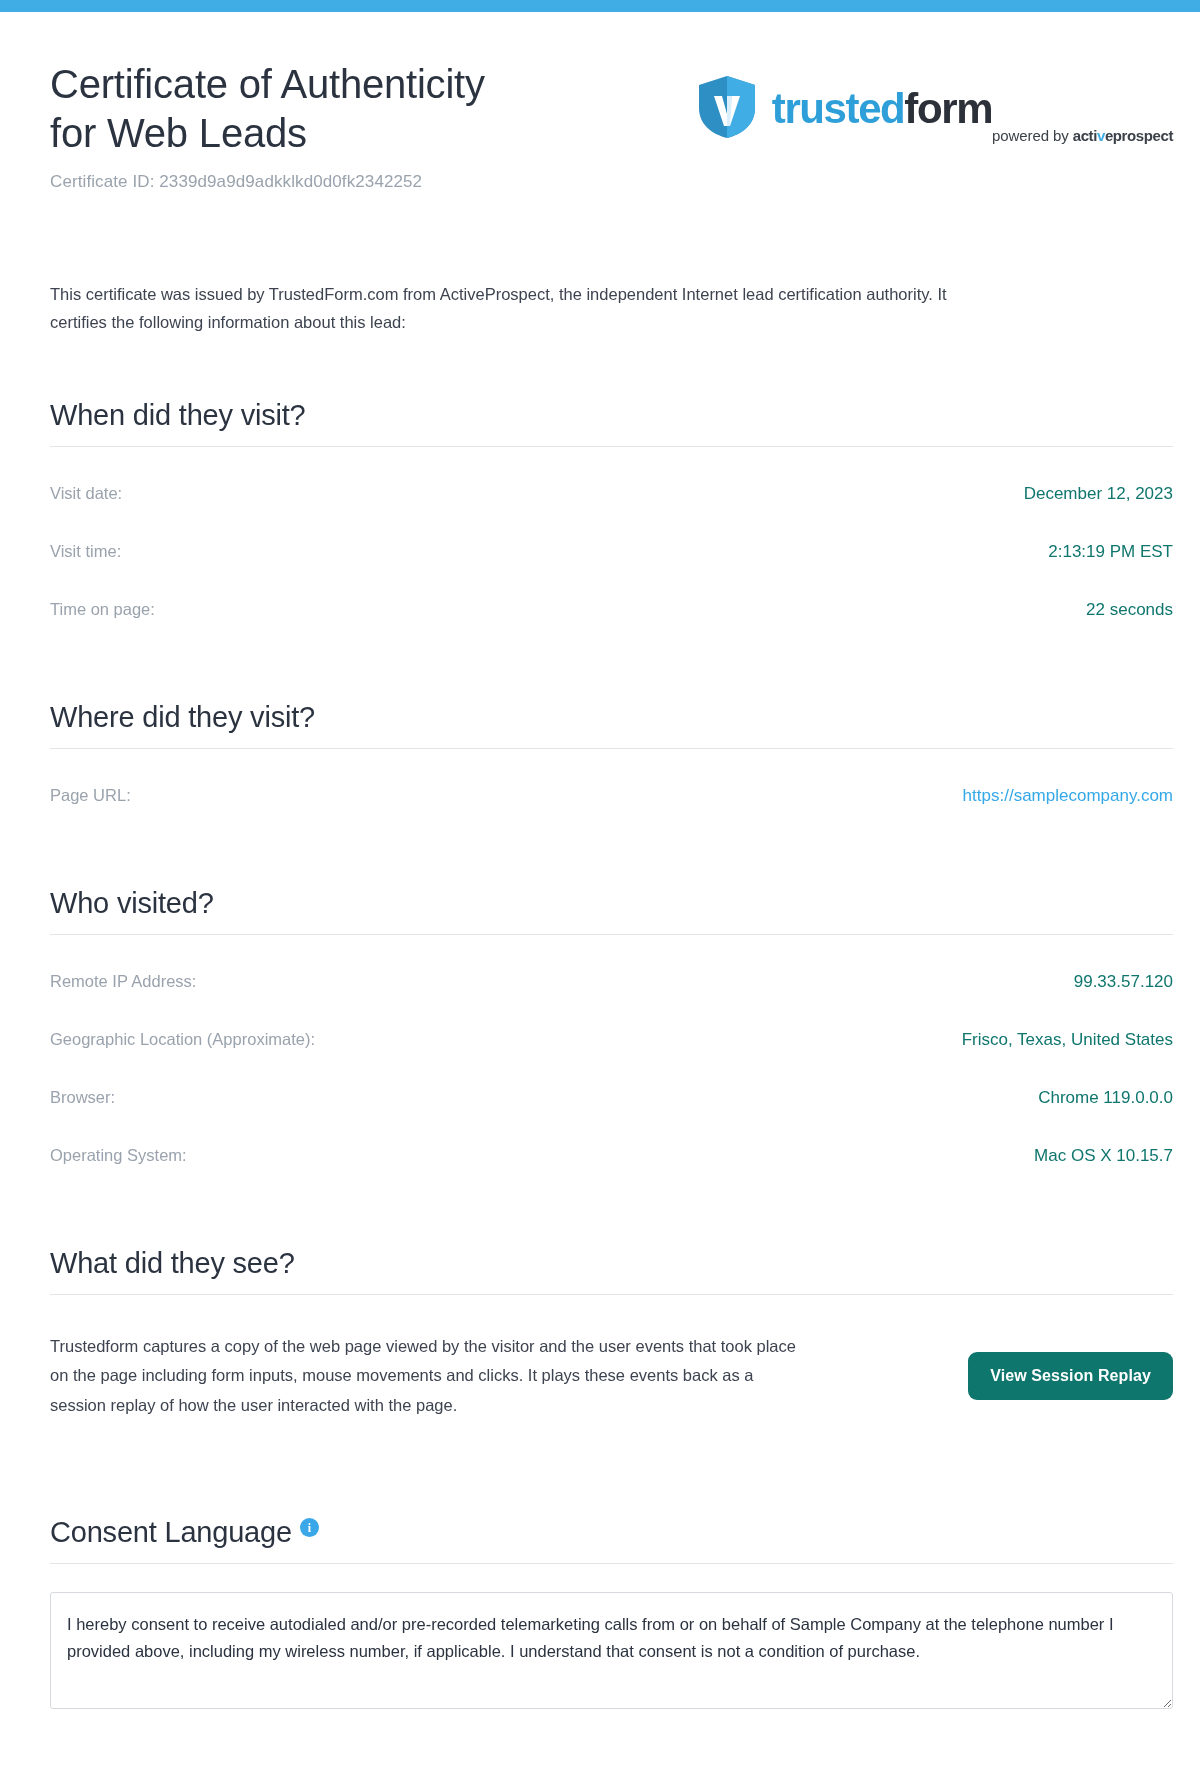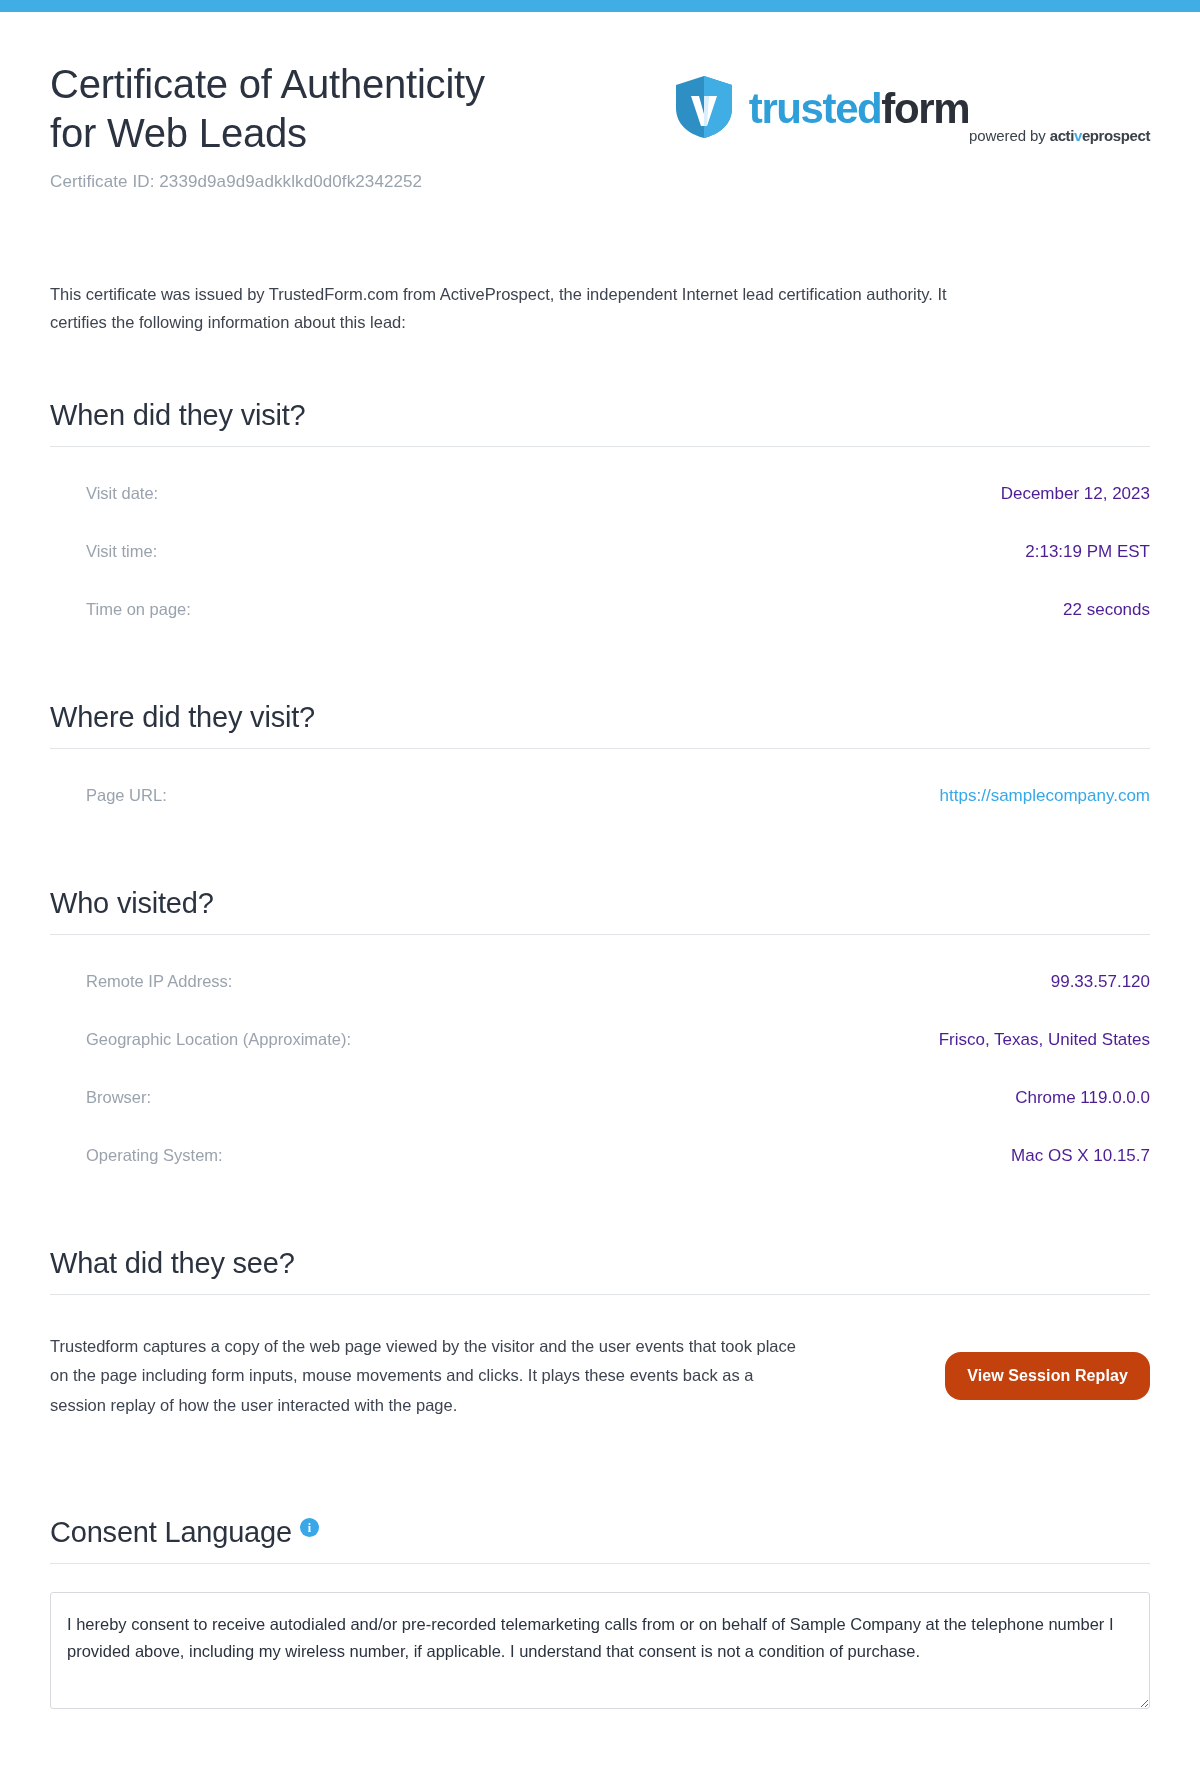--- a/index.html
+++ b/index.html
@@ -20,21 +20,21 @@
   
   .top-bar {
     height: 12px;
     width: 100%;
     background: #41ade5;
   }
 
   
   .page {
     width: 1200px;
-    padding: 0 50px 40px 50px;
+    padding: 0 27px 40px 50px;
   }
 
   
   .header {
     display: flex;
     align-items: flex-start;
     justify-content: space-between;
     padding-top: 48px;
   }
   .header-left { flex: 0 0 auto; }
@@ -113,30 +113,29 @@
     width: 100%;
   }
 
   
   .rows { margin-top: 18px; }
   .kv-row {
     display: flex;
     align-items: baseline;
     justify-content: space-between;
     padding: 19px 0;
-    margin-left: 36px;
   }
   .kv-label {
     font-size: 16.5px;
     color: #9aa3ad;
     font-weight: 400;
   }
   .kv-value {
     font-size: 17px;
-    color: #4c1d95;
+    color: #0f766e;
     text-align: right;
     font-weight: 400;
   }
   .kv-value.link {
     color: #35a8e8;
     text-decoration: none;
     cursor: pointer;
   }
 
   
@@ -148,24 +147,24 @@
     gap: 40px;
   }
   .see-text {
     font-size: 16.5px;
     line-height: 1.78;
     color: #3d4450;
     max-width: 760px;
   }
   .replay-btn {
     flex: 0 0 auto;
-    background: #c2410c;
+    background: #0f766e;
     color: #ffffff;
     border: none;
-    border-radius: 16px;
+    border-radius: 9px;
     padding: 15px 22px;
     font-family: "Liberation Sans", sans-serif;
     font-size: 16px;
     font-weight: 700;
     letter-spacing: 0.1px;
     cursor: pointer;
     white-space: nowrap;
   }
 
   

